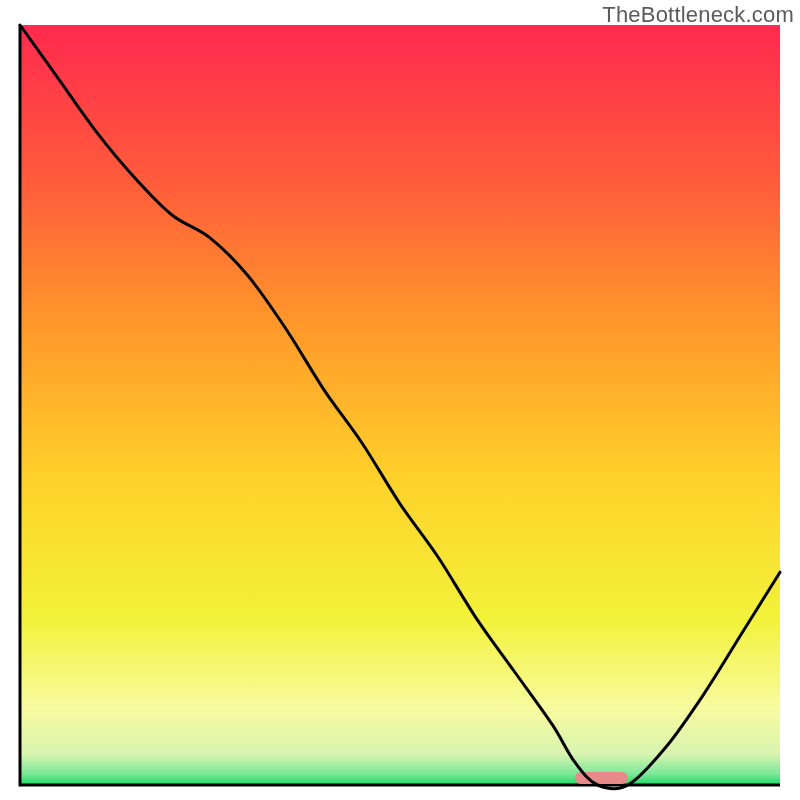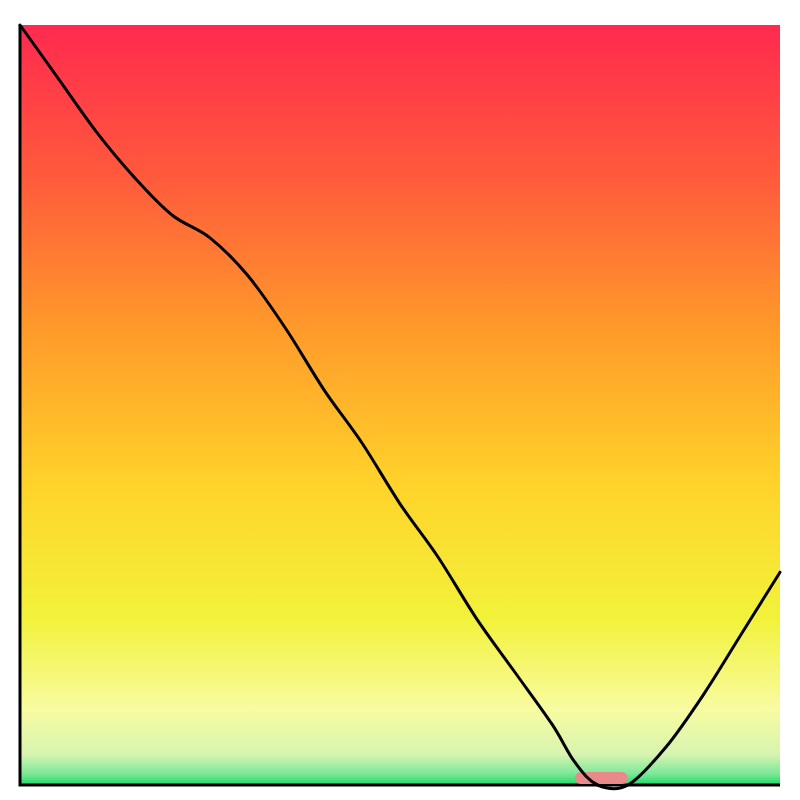--- a/index.html
+++ b/index.html
@@ -27,20 +27,21 @@
     z-index: 10;
   }
   svg {
     display: block;
   }
 </style>
 </head>
 <body>
 
 <div class="container">
+  <div class="watermark">TheBottleneck.com</div>
   <svg id="chart-svg" width="800" height="800">
     <defs>
       <linearGradient id="bg-grad" x1="0" y1="0" x2="0" y2="1">
           <stop offset="0%" stop-color="#ff2a4f"></stop>
           <stop offset="20%" stop-color="#ff5a3c"></stop>
           <stop offset="40%" stop-color="#ff9a2a"></stop>
           <stop offset="60%" stop-color="#ffd22a"></stop>
           <stop offset="78%" stop-color="#f2f23a"></stop>
           <stop offset="90%" stop-color="#f8fba0"></stop>
           <stop offset="96%" stop-color="#d7f4b0"></stop>

